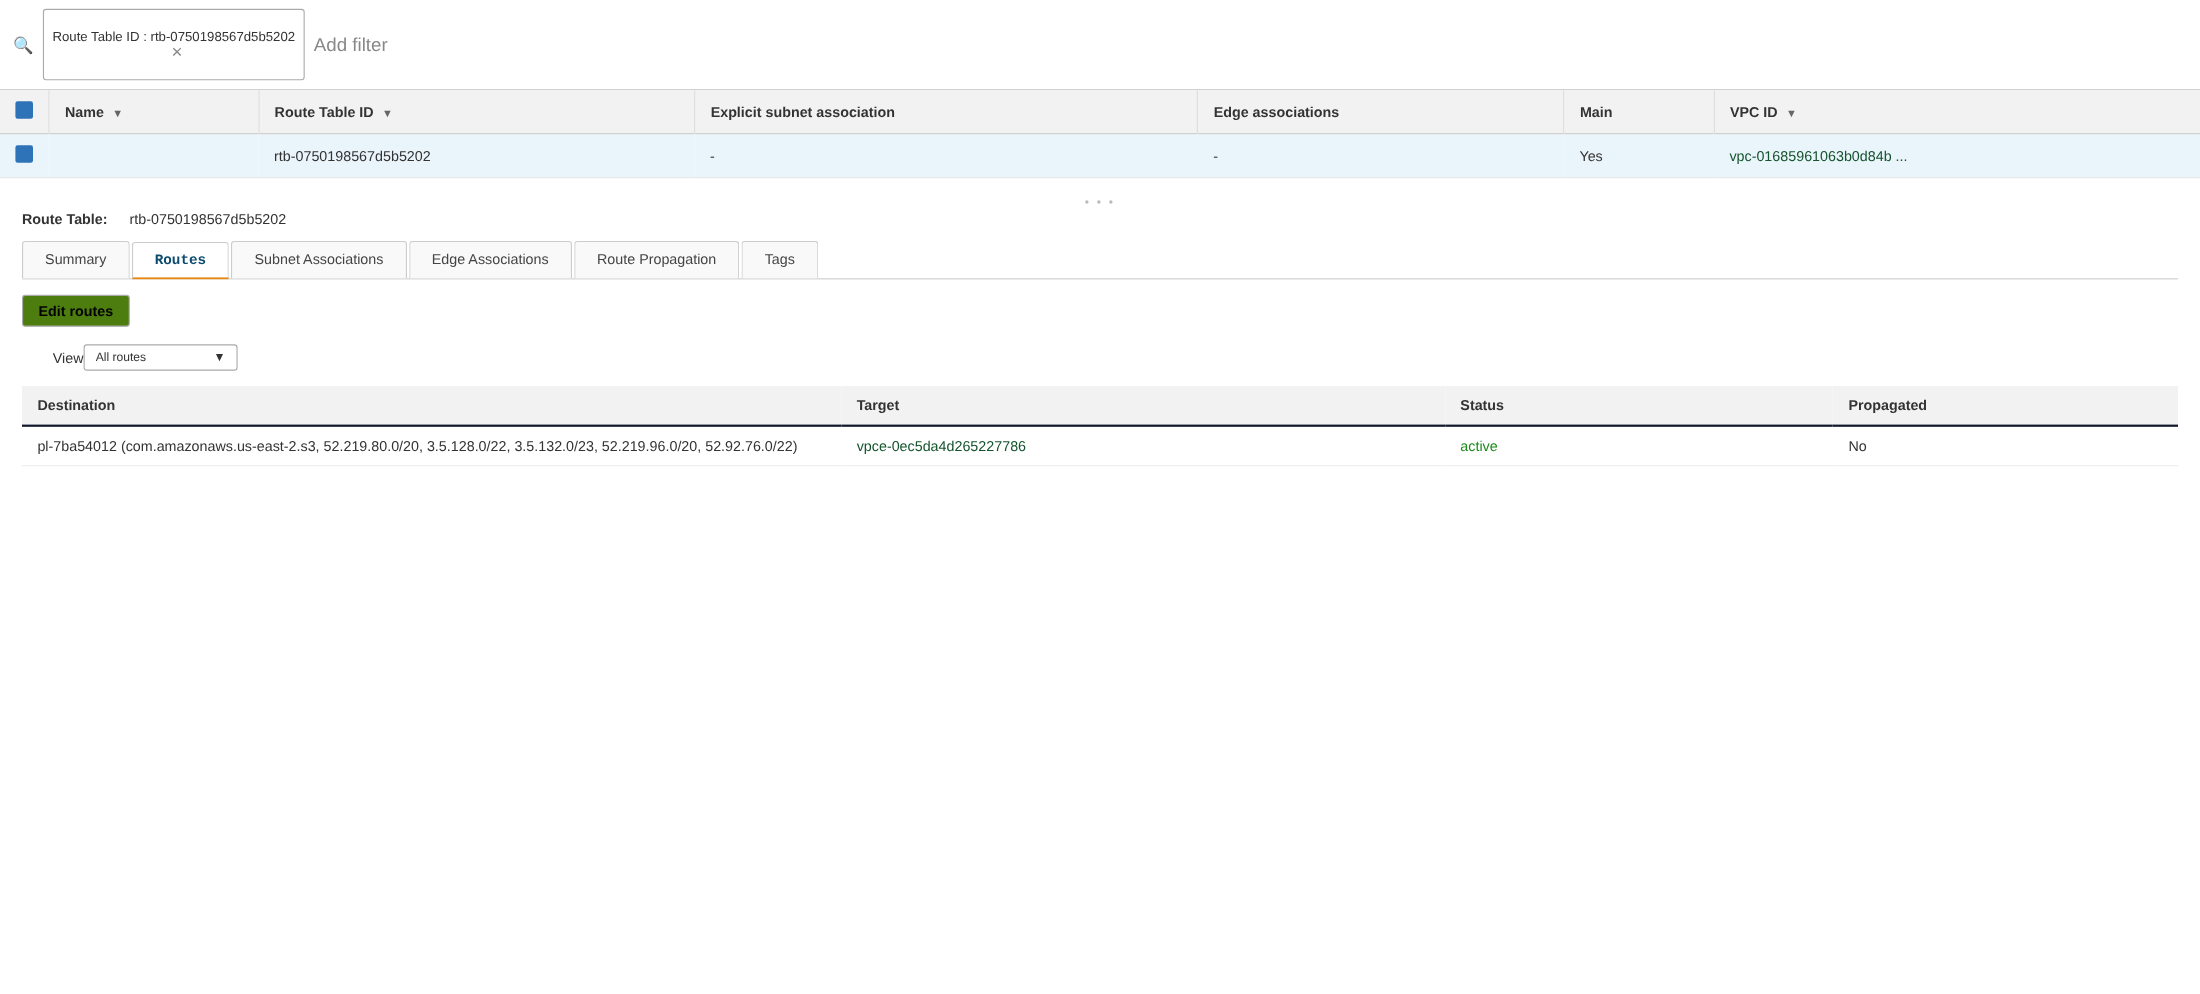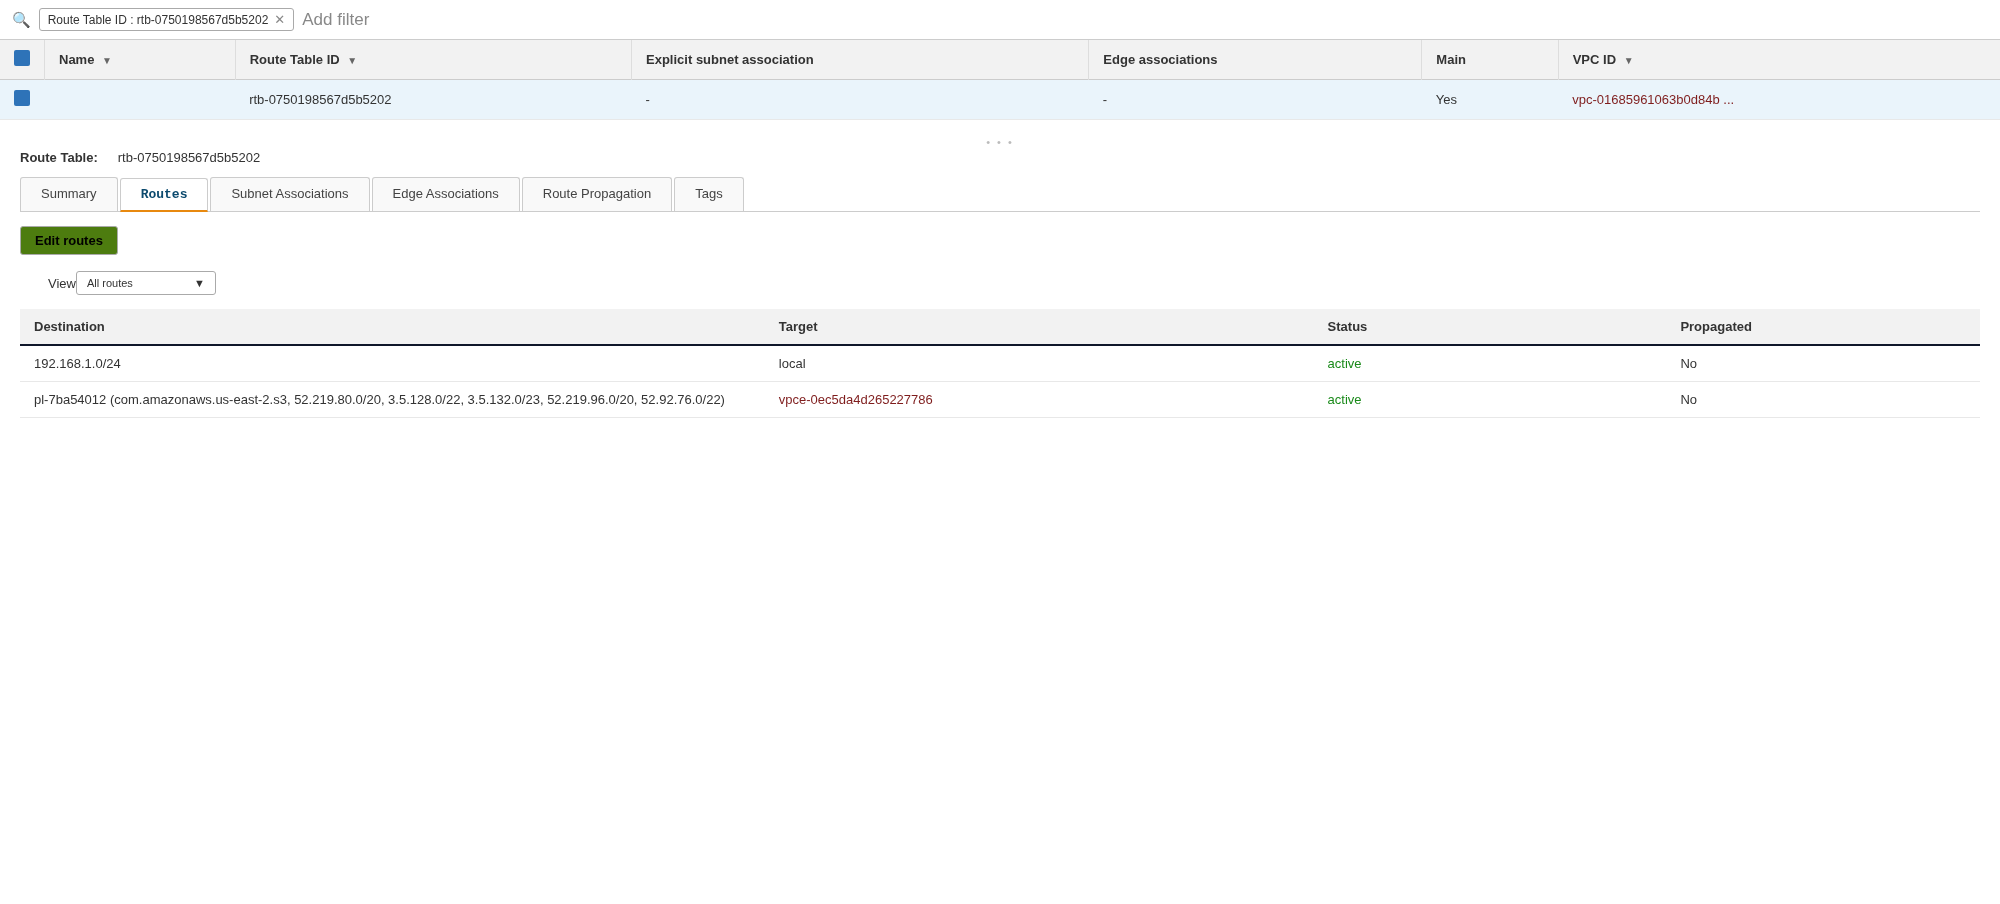--- a/index.html
+++ b/index.html
@@ -22,24 +22,25 @@
       margin-right: 8px;
       color: #888;
       font-size: 15px;
     }
     .filter-tag {
       display: flex;
       align-items: center;
       background: #fff;
       border: 1px solid #aaa;
       border-radius: 3px;
-      padding: 3px 8px;
+      padding: 17px 8px;
       margin-right: 8px;
       font-size: 12px;
       color: #333;
+      flex-direction: column;
     }
     .filter-tag .remove-icon {
       margin-left: 6px;
       cursor: pointer;
       color: #888;
       font-size: 13px;
     }
     .add-filter {
       color: #888;
       font-size: 17px;
@@ -95,21 +96,21 @@
       border-radius: 2px;
       display: inline-block;
     }
     .sort-arrow {
       display: inline-block;
       margin-left: 4px;
       color: #666;
       font-size: 10px;
     }
     .link-blue {
-      color: #7f1d1d;
+      color: #14532d;
       text-decoration: none;
     }
 
     
     .detail-panel {
       padding: 16px 20px 0 20px;
     }
     .route-table-label {
       font-weight: 700;
       font-size: 13px;
@@ -338,28 +339,20 @@
         <th class="col-status">
           <span>Status</span>
         </th>
         <th class="col-prop">
           <span>Propagated</span>
         </th>
       </tr>
     </thead>
     <tbody>
       <tr>
-        <td class="col-dest">192.168.1.0/24</td>
-        <td class="col-target">local</td>
-        <td class="col-status">
-          <span class="status-active">active</span>
-        </td>
-        <td class="col-prop">No</td>
-      </tr>
-      <tr>
         <td class="col-dest">pl-7ba54012 (com.amazonaws.us-east-2.s3, 52.219.80.0/20, 3.5.128.0/22, 3.5.132.0/23, 52.219.96.0/20, 52.92.76.0/22)</td>
         <td class="col-target">
           <a href="#" class="link-blue">vpce-0ec5da4d265227786</a>
         </td>
         <td class="col-status">
           <span class="status-active">active</span>
         </td>
         <td class="col-prop">No</td>
       </tr>
     </tbody>

